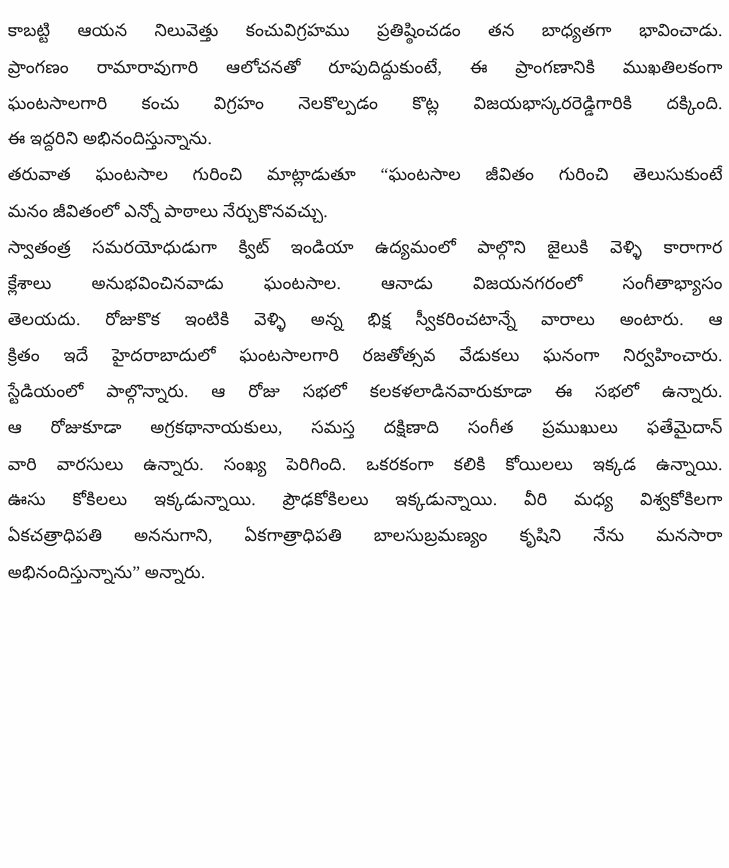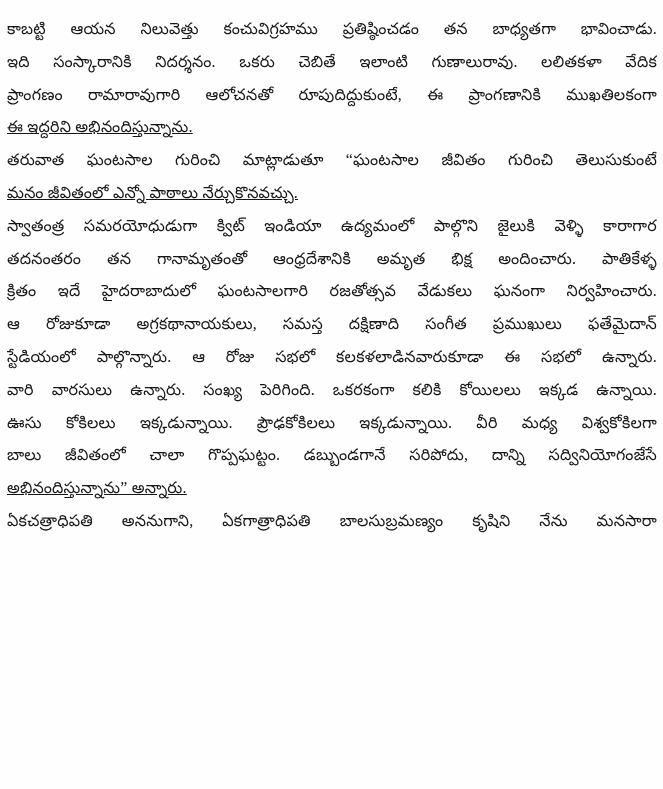--- a/index.html
+++ b/index.html
@@ -26,46 +26,45 @@
     height: 32.8px;
     line-height: 32.8px;
     text-align: justify;
     text-align-last: justify;
     overflow: hidden;
     white-space: normal;
     letter-spacing: 0.2px;
   }
   .line.para-end {
     text-align-last: left;
-    text-decoration: underline;
   }
 </style>
 </head>
 <body>
 
 <div class="page">
 
   <div class="para">
     <div class="line">కాబట్టి ఆయన నిలువెత్తు కంచువిగ్రహము ప్రతిష్ఠించడం తన బాధ్యతగా భావించాడు.</div>
-    <div class="line">ఇది సంస్కారానికి నిదర్శనం. ఒకరు చెబితే ఇలాంటి గుణాలురావు. లలితకళా వేదిక</div>
     <div class="line">ప్రాంగణం రామారావుగారి ఆలోచనతో రూపుదిద్దుకుంటే, ఈ ప్రాంగణానికి ముఖతిలకంగా</div>
+    <div class="line">ఘంటసాలగారి కంచు విగ్రహం నెలకొల్పడం కొట్ల విజయభాస్కరరెడ్డిగారికి దక్కింది.</div>
     <div class="line para-end">ఈ ఇద్దరిని అభినందిస్తున్నాను.</div>
   </div>
 
   <div class="para">
     <div class="line">తరువాత ఘంటసాల గురించి మాట్లాడుతూ “ఘంటసాల జీవితం గురించి తెలుసుకుంటే</div>
     <div class="line para-end">మనం జీవితంలో ఎన్నో పాఠాలు నేర్చుకొనవచ్చు.</div>
   </div>
 
   <div class="para">
     <div class="line">స్వాతంత్ర సమరయోధుడుగా క్విట్ ఇండియా ఉద్యమంలో పాల్గొని జైలుకి వెళ్ళి కారాగార</div>
-    <div class="line">తదనంతరం తన గానామృతంతో ఆంధ్రదేశానికి అమృత భిక్ష అందించారు. పాతికేళ్ళ</div>
+    <div class="line">క్లేశాలు అనుభవించినవాడు ఘంటసాల. ఆనాడు విజయనగరంలో సంగీతాభ్యాసం</div>
+    <div class="line">తెలయదు. రోజుకొక ఇంటికి వెళ్ళి అన్న భిక్ష స్వీకరించటాన్నే వారాలు అంటారు. ఆ</div>
     <div class="line">క్రితం ఇదే హైదరాబాదులో ఘంటసాలగారి రజతోత్సవ వేడుకలు ఘనంగా నిర్వహించారు.</div>
+    <div class="line">స్టేడియంలో పాల్గొన్నారు. ఆ రోజు సభలో కలకళలాడినవారుకూడా ఈ సభలో ఉన్నారు.</div>
     <div class="line">ఆ రోజుకూడా అగ్రకథానాయకులు, సమస్త దక్షిణాది సంగీత ప్రముఖులు ఫతేమైదాన్</div>
-    <div class="line">స్టేడియంలో పాల్గొన్నారు. ఆ రోజు సభలో కలకళలాడినవారుకూడా ఈ సభలో ఉన్నారు.</div>
     <div class="line">వారి వారసులు ఉన్నారు. సంఖ్య పెరిగింది. ఒకరకంగా కలికి కోయిలలు ఇక్కడ ఉన్నాయి.</div>
     <div class="line">ఊసు కోకిలలు ఇక్కడున్నాయి. ప్రౌఢకోకిలలు ఇక్కడున్నాయి. వీరి మధ్య విశ్వకోకిలగా</div>
-    <div class="line">బాలు జీవితంలో చాలా గొప్పఘట్టం. డబ్బుండగానే సరిపోదు, దాన్ని సద్వినియోగంజేసే</div>
+    <div class="line">ఏకచత్రాధిపతి అననుగాని, ఏకగాత్రాధిపతి బాలసుబ్రమణ్యం కృషిని నేను మనసారా</div>
     <div class="line para-end">అభినందిస్తున్నాను” అన్నారు.</div>
-    <div class="line">ఏకచత్రాధిపతి అననుగాని, ఏకగాత్రాధిపతి బాలసుబ్రమణ్యం కృషిని నేను మనసారా</div>
   </div>
 
 </div>
 
 </body></html>

